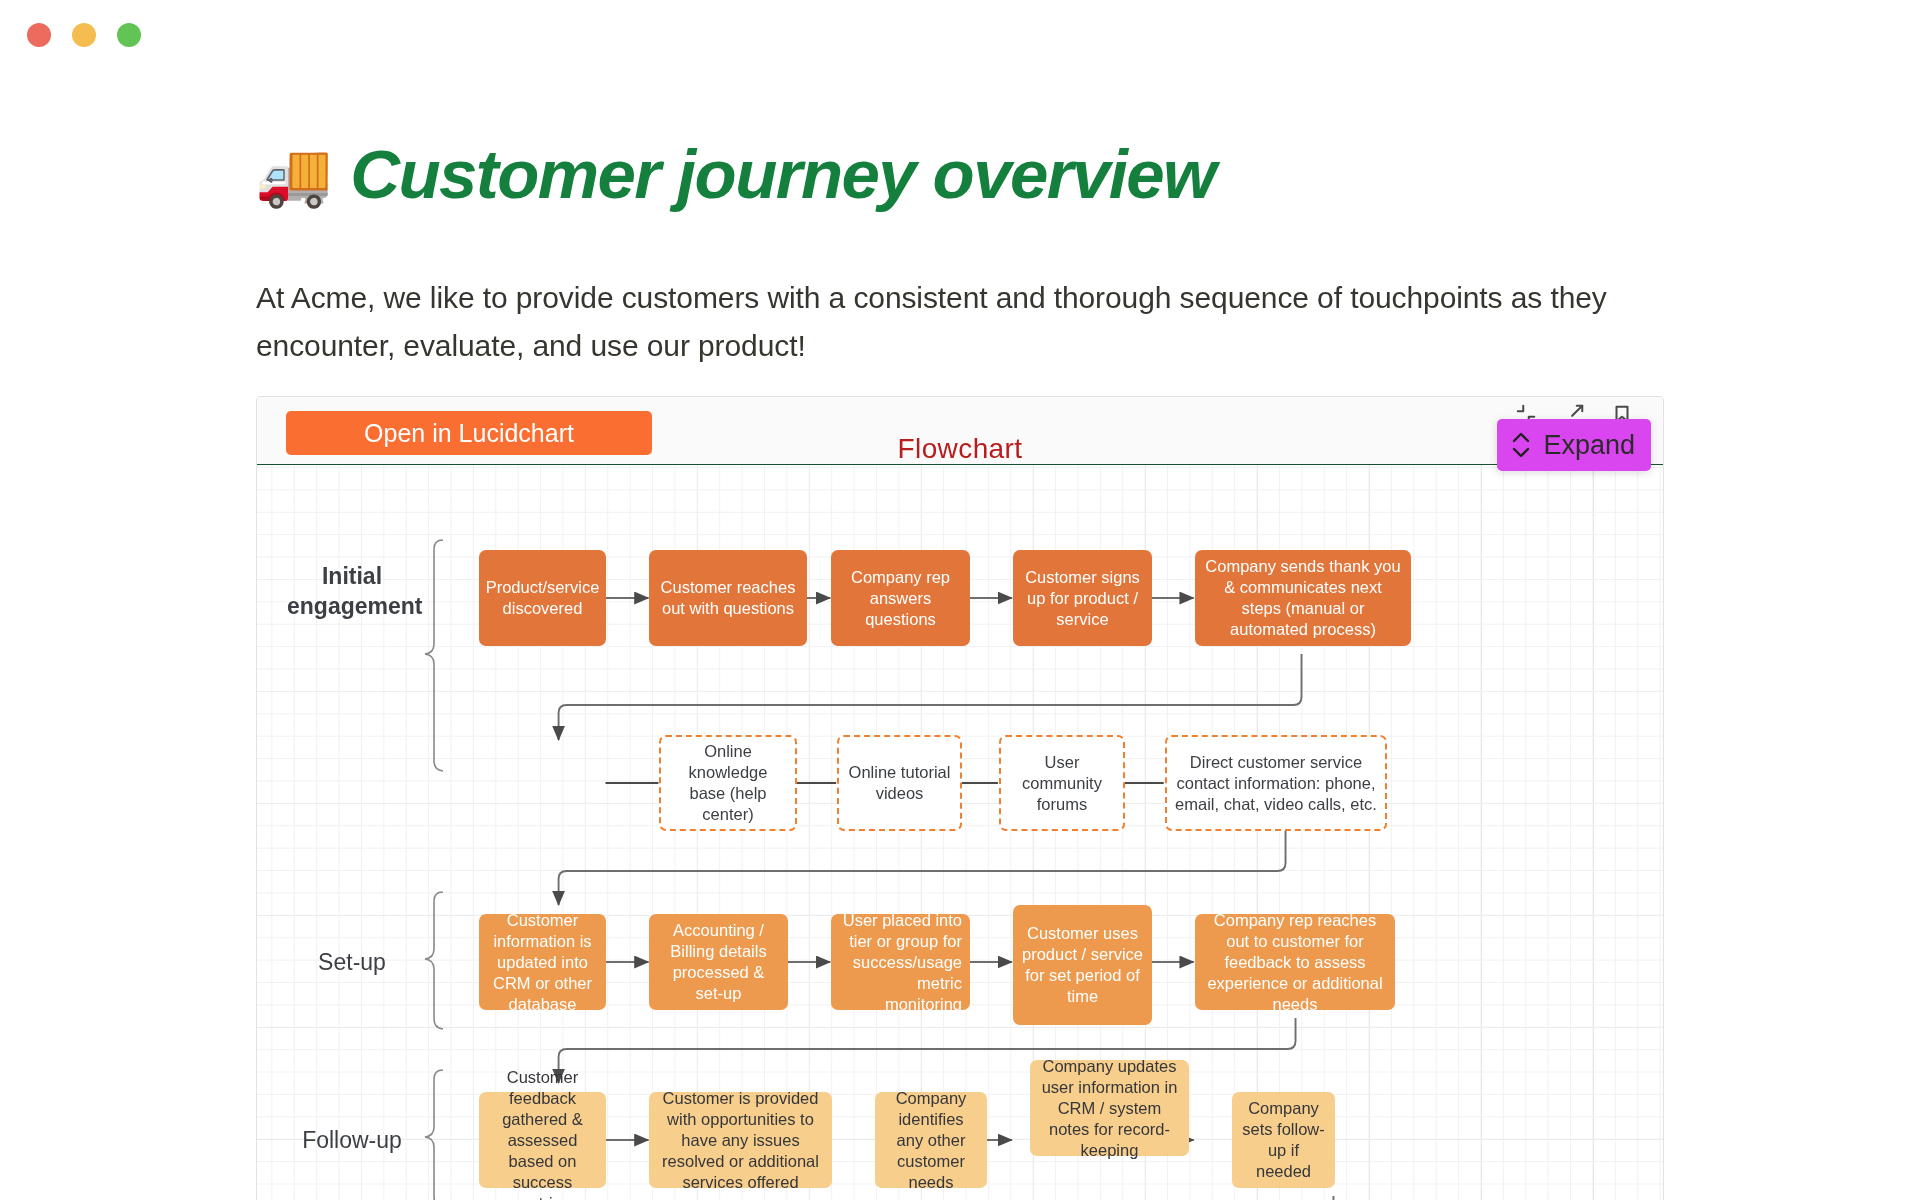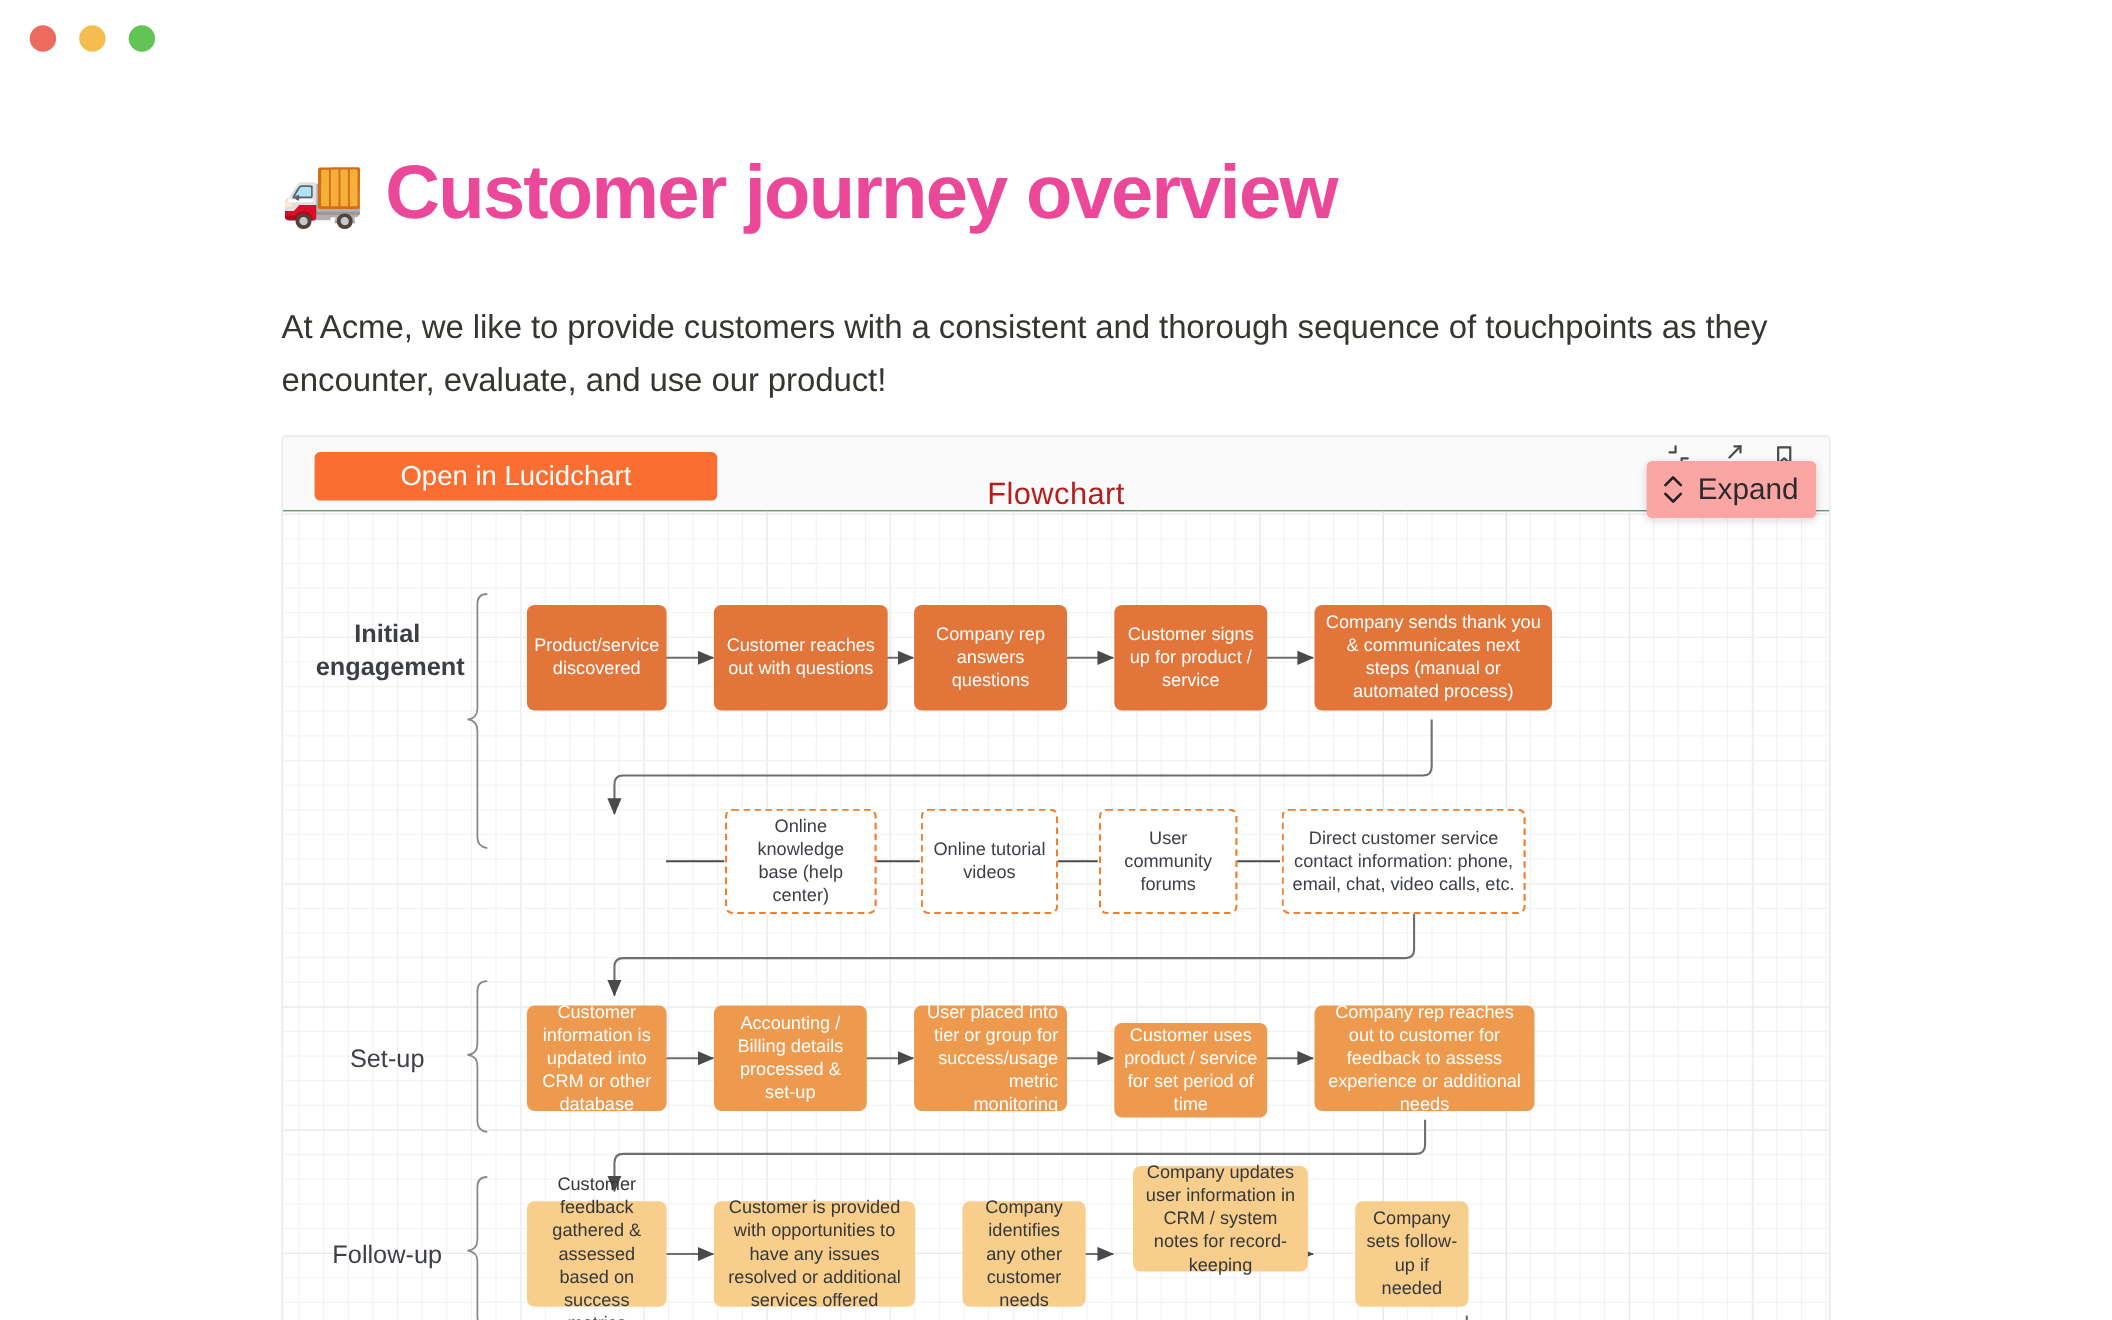--- a/index.html
+++ b/index.html
@@ -29,21 +29,22 @@
   }
 
   #doc-title {
     position: absolute; left: 255px; top: 65px;
     display: flex; align-items: center; gap: 18px;
     white-space: nowrap;
   }
   #title-emoji { font-size: 62px; line-height: 1; }
   #title-text {
     font-size: 69px; font-weight: 700; letter-spacing: -1.6px;
-    color: #ec4899;
+    color: #15803d;
+    font-style: italic;
   }
 
   #doc-intro {
     position: absolute; left: 256px; top: 204px;
     width: 1420px;
     font-size: 30px; line-height: 48px; color: #37352F;
     letter-spacing: -0.1px;
   }
 
   
@@ -80,21 +81,21 @@
   #toolbar-icons {
     position: absolute; right: 30px; top: 6px;
     display: flex; align-items: flex-start; gap: 26px;
     color: #4A4A4A;
   }
   .tb-icon { width: 22px; height: 22px; cursor: pointer; }
 
   #expand-tooltip {
     position: absolute; right: 12px; top: 22px;
     height: 52px; min-width: 150px;
-    background: #fca5a5;
+    background: #d946ef;
     border-radius: 5px;
     box-shadow: 0 2px 8px rgba(0,0,0,0.14);
     display: flex; align-items: center; gap: 10px;
     padding: 0 16px 0 12px;
     z-index: 20;
   }
   #expand-label { font-size: 27px; color: #2B2B2B; white-space: nowrap; }
 
   
   #chart-canvas {
@@ -256,21 +257,21 @@
       <div class="node node-solid-dark" style="left:938px; top:85px; width:216px; height:96px;">Company sends thank you &amp; communicates next steps (manual or automated process)</div>
 
       <div class="node node-dashed" style="left:402px; top:270px; width:138px; height:96px;">Online knowledge base (help center)</div>
       <div class="node node-dashed" style="left:580px; top:270px; width:125px; height:96px;">Online tutorial videos</div>
       <div class="node node-dashed" style="left:742px; top:270px; width:126px; height:96px;">User community forums</div>
       <div class="node node-dashed" style="left:908px; top:270px; width:222px; height:96px;">Direct customer service contact information: phone, email, chat, video calls, etc.</div>
 
       <div class="node node-solid-mid" style="left:222px; top:449px; width:127px; height:96px;">Customer information is updated into CRM or other database</div>
       <div class="node node-solid-mid" style="left:392px; top:449px; width:139px; height:96px;">Accounting / Billing details processed &amp; set-up</div>
       <div class="node node-solid-mid" style="left:574px; top:449px; width:139px; height:96px;text-align:right;">User placed into tier or group for success/usage metric monitoring</div>
-      <div class="node node-solid-mid" style="left:756px; top:465px; width:139px; height:86px;">Customer uses product / service for set period of time</div>
+      <div class="node node-solid-mid" style="left:756px; top:440px; width:139px; height:120px;">Customer uses product / service for set period of time</div>
       <div class="node node-solid-mid" style="left:938px; top:449px; width:200px; height:96px;">Company rep reaches out to customer for feedback to assess experience or additional needs</div>
 
       <div class="node node-solid-light" style="left:222px; top:627px; width:127px; height:96px;">Customer feedback gathered &amp; assessed based on success metrics</div>
       <div class="node node-solid-light" style="left:392px; top:627px; width:183px; height:96px;">Customer is provided with opportunities to have any issues resolved or additional services offered</div>
       <div class="node node-solid-light" style="left:618px; top:627px; width:112px; height:96px;">Company identifies any other customer needs</div>
       <div class="node node-solid-light" style="left:773px; top:595px; width:159px; height:96px;">Company updates user information in CRM / system notes for record-keeping</div>
       <div class="node node-solid-light" style="left:975px; top:627px; width:103px; height:96px;">Company sets follow-up if needed</div>
 
     </div>
   </div>

